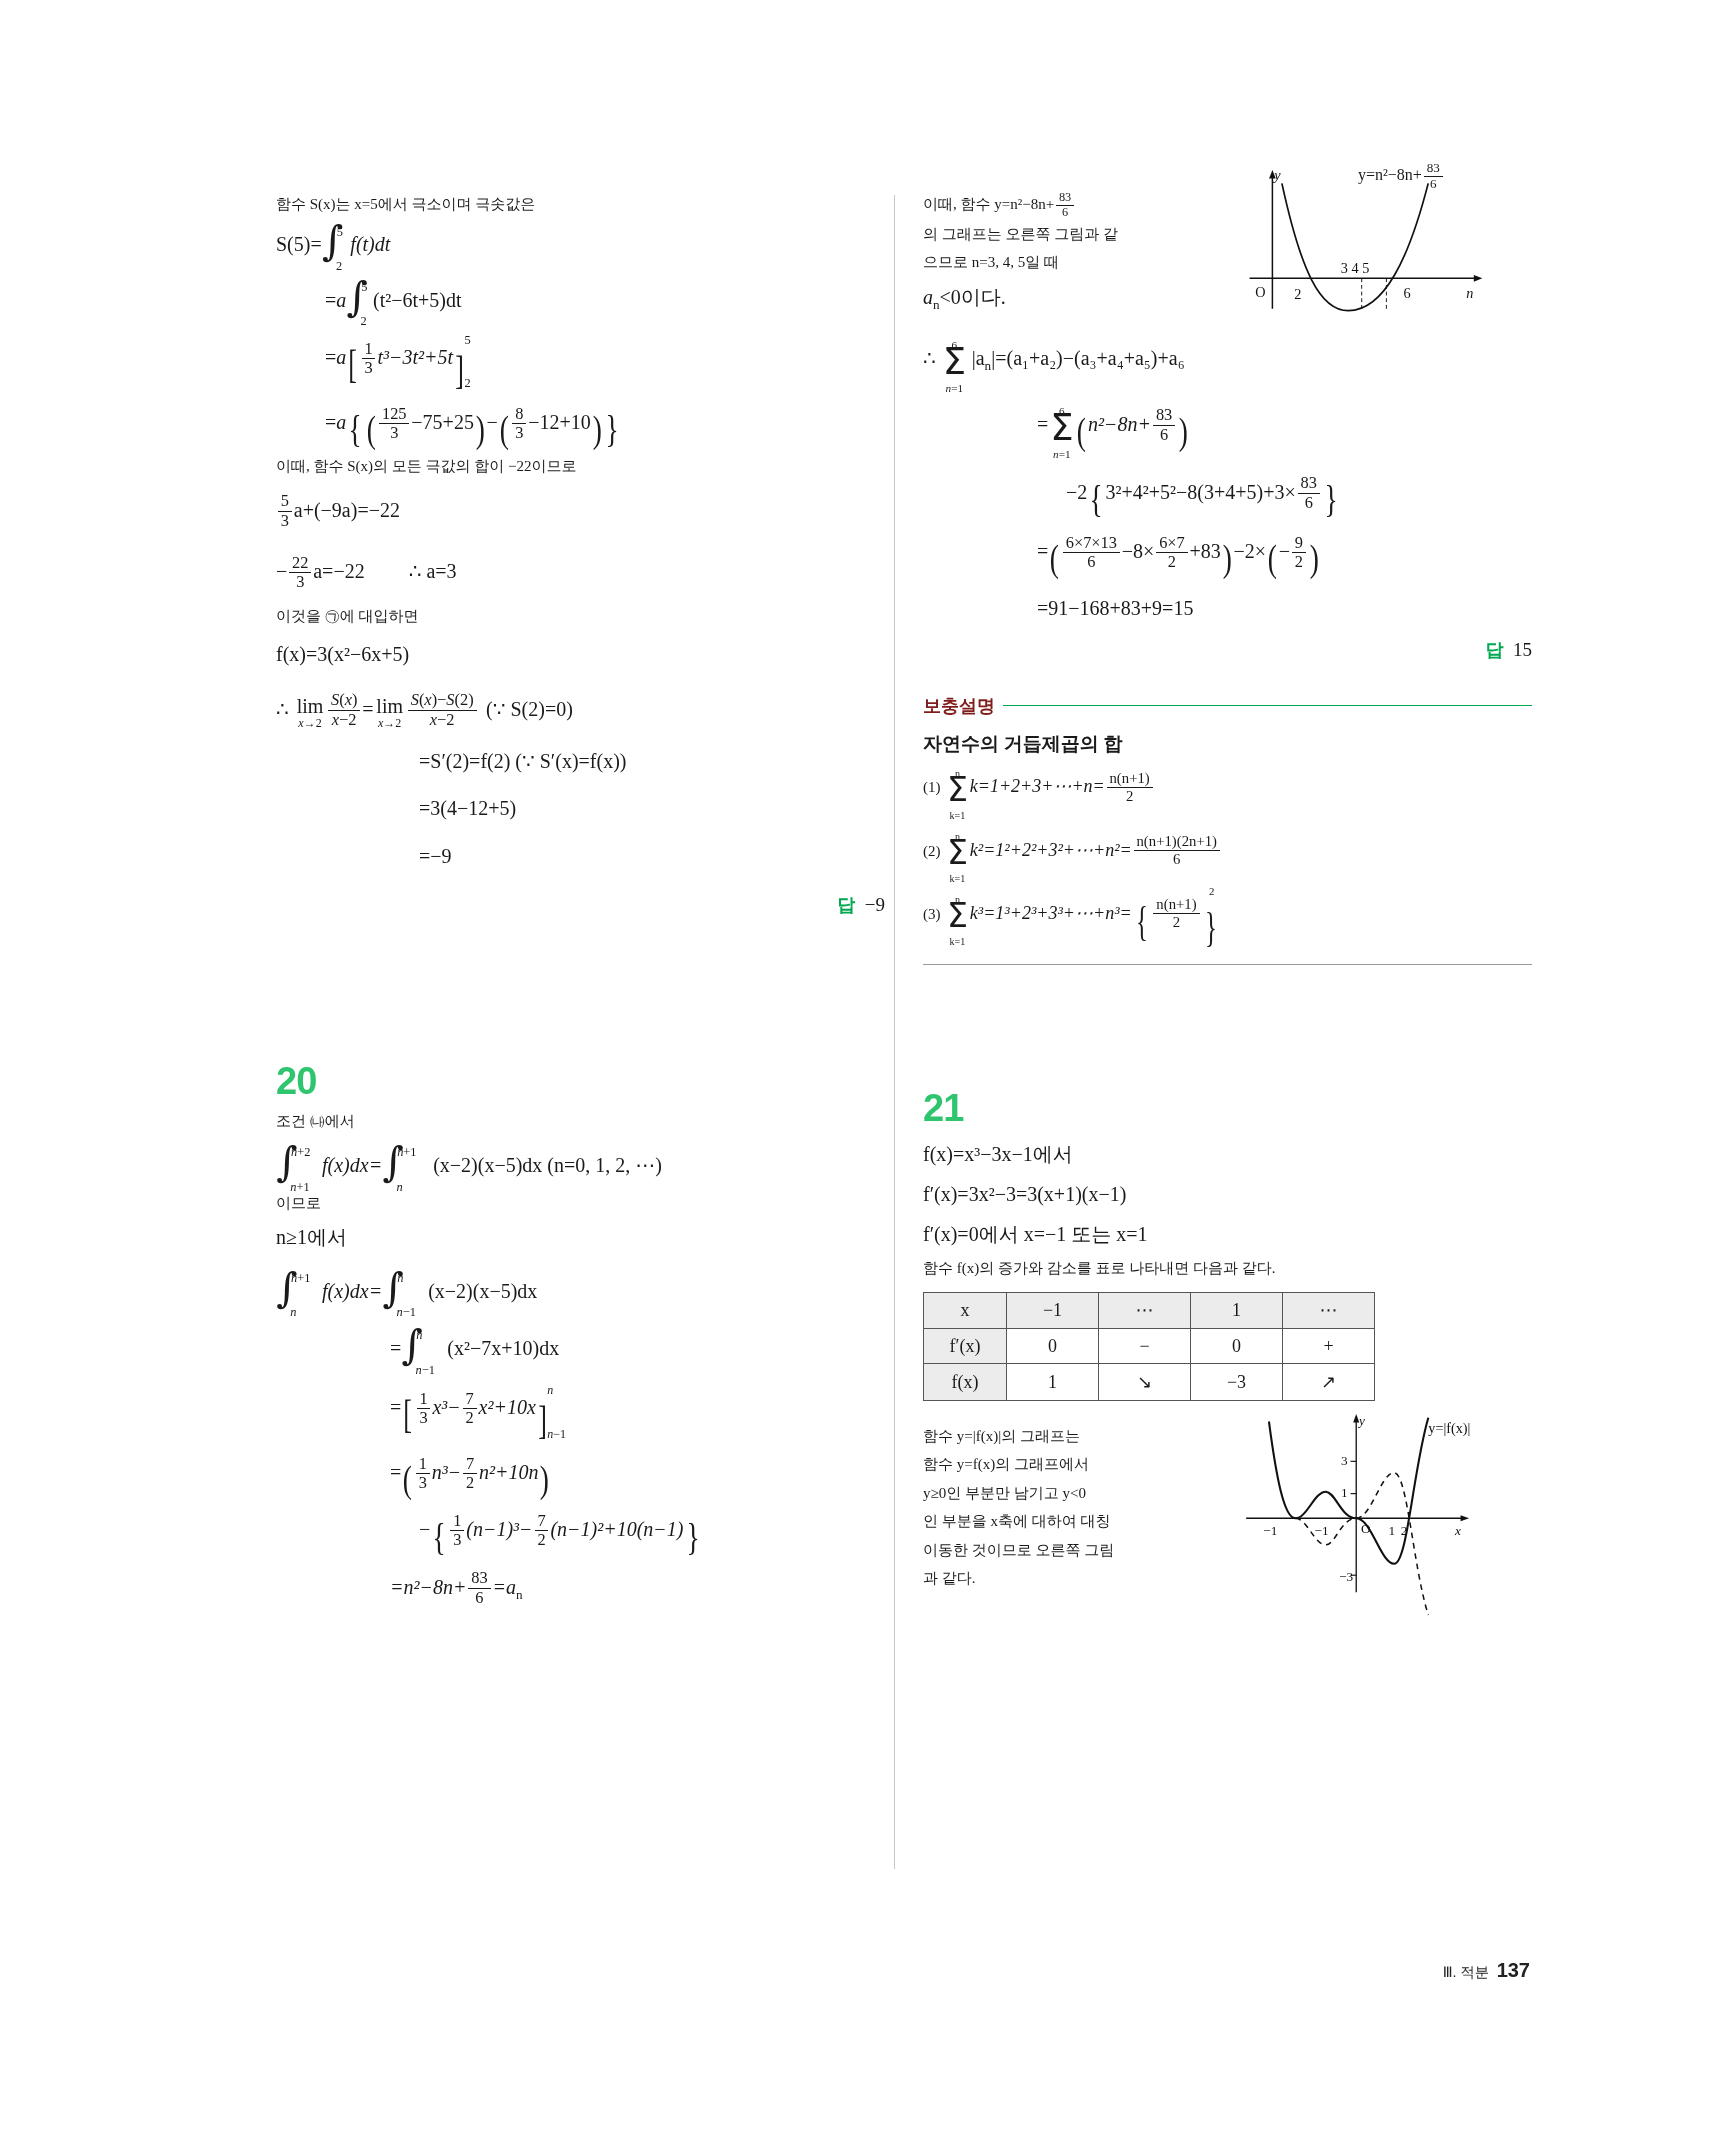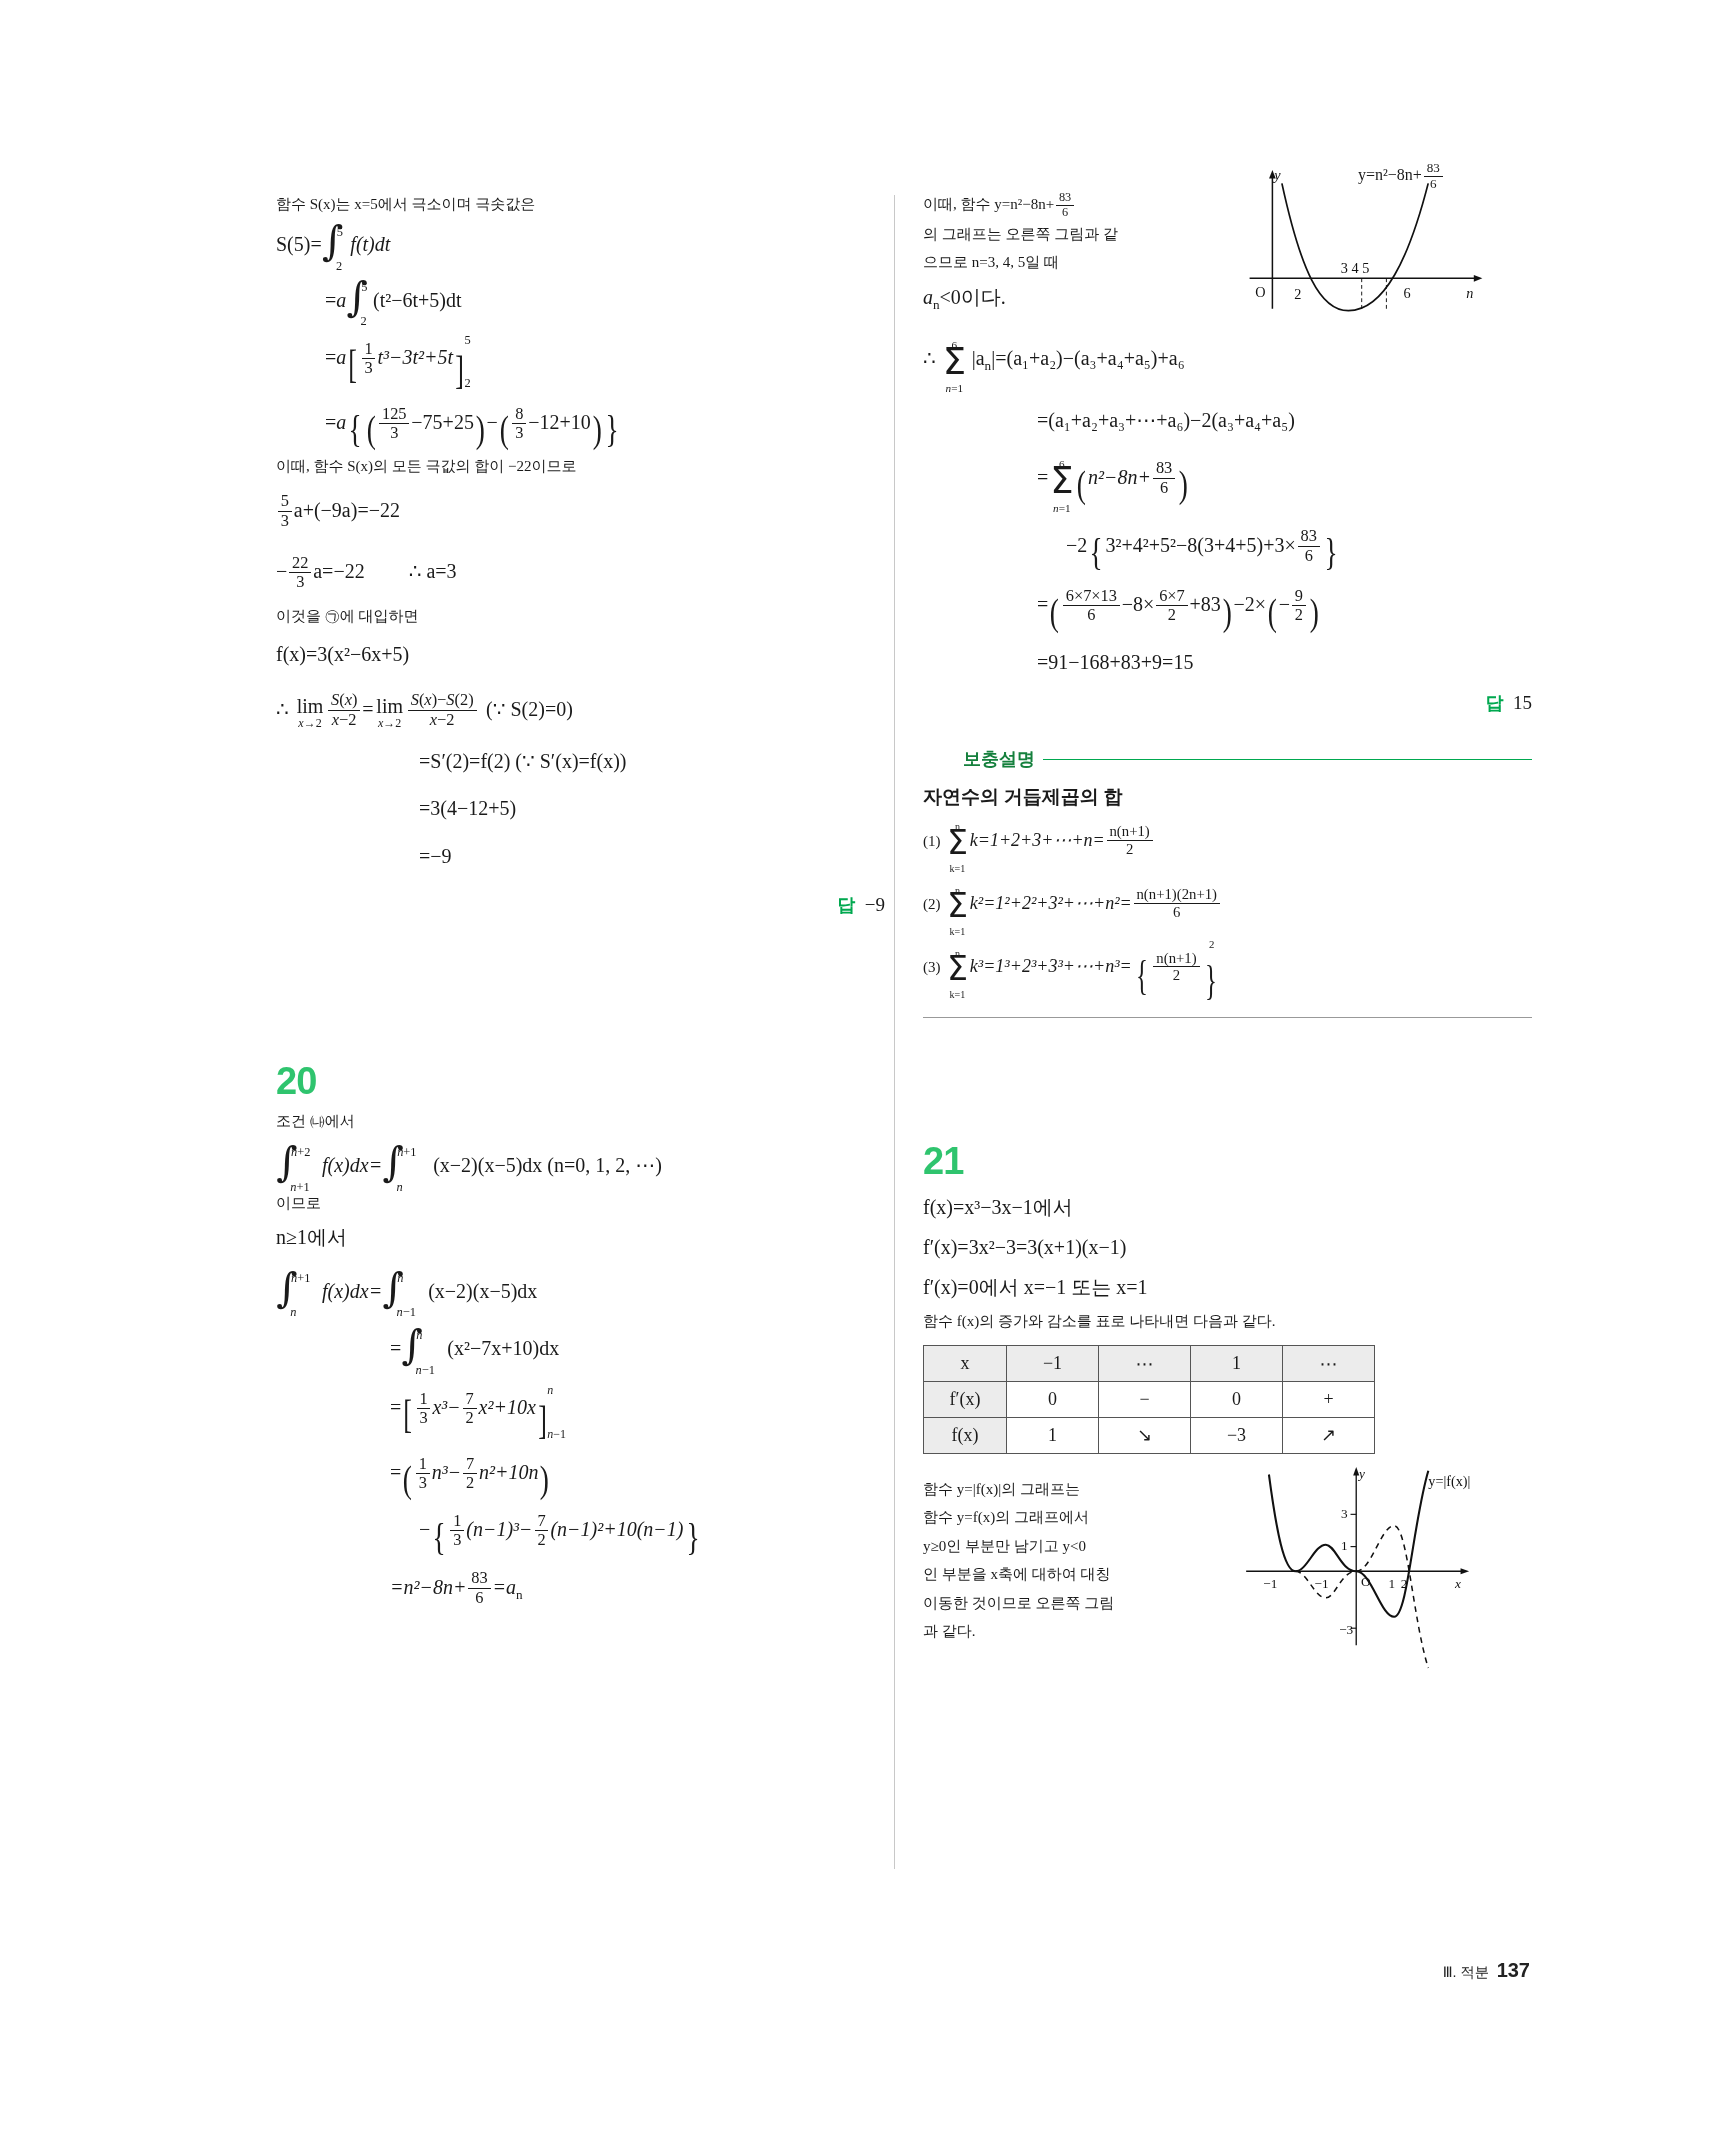--- a/index.html
+++ b/index.html
@@ -119,27 +119,26 @@
     font-size: 18px;
   }
   .qnum {
     color: #2fc46e;
     font-weight: bold;
     font-size: 38px;
     font-family: "Liberation Sans", sans-serif;
     letter-spacing: -1px;
   }
   .box-title {
-    color: #15803d;
+    color: #7f1d1d;
     font-weight: bold;
     font-size: 18px;
     font-family: "Liberation Sans", sans-serif;
     display: inline-block;
     margin-right: 7.6px;
-    margin-left: 40px;
   }
   .box-bottom {
     border-top: 1px solid #999;
     margin-top: 13.3px;
   }
   .box-head {
     font-weight: bold;
     font-size: 19px;
     margin: 13.3px 0 11.4px 0;
   }
@@ -301,21 +300,20 @@
       </svg>
       <div style="position:absolute; left:116px; top:-4.8px; font-size:16px;">
         <span>y=n²−8n+</span><span class="frac"><span class="num">83</span><span class="den">6</span></span>
       </div>
     </div>
 
     <div class="mathline" style="margin-top:21px;">
       ∴ <span class="sigma"><span class="top">6</span><span class="s">Σ</span><span class="bot"><i>n</i>=1</span></span><span style="margin-left:3.8px;"><span>|a</span><sub>n</sub><span>|=(a₁+a₂)−(a₃+a₄+a₅)+a₆</span></span>
     </div>
 
-    <div class="mathline indent2" style="margin-top:13.3px;">=(a₁+a₂+a₃+⋯+a₆)−2(a₃+a₄+a₅)</div>
 
     <div class="mathline indent2" style="margin-top:17px;">
       =<span class="sigma"><span class="top">6</span><span class="s">Σ</span><span class="bot"><i>n</i>=1</span></span><span class="bigpar">(</span><span class="it">n²−8n+</span><span class="frac"><span class="num">83</span><span class="den">6</span></span><span class="bigpar">)</span>
     </div>
 
     <div class="mathline indent3" style="margin-top:19px;">
       −2<span class="bigpar">{</span><span>3²+4²+5²−8(3+4+5)+3×</span><span class="frac"><span class="num">83</span><span class="den">6</span></span><span class="bigpar">}</span>
     </div>
 
     <div class="mathline indent2" style="margin-top:19px;">

